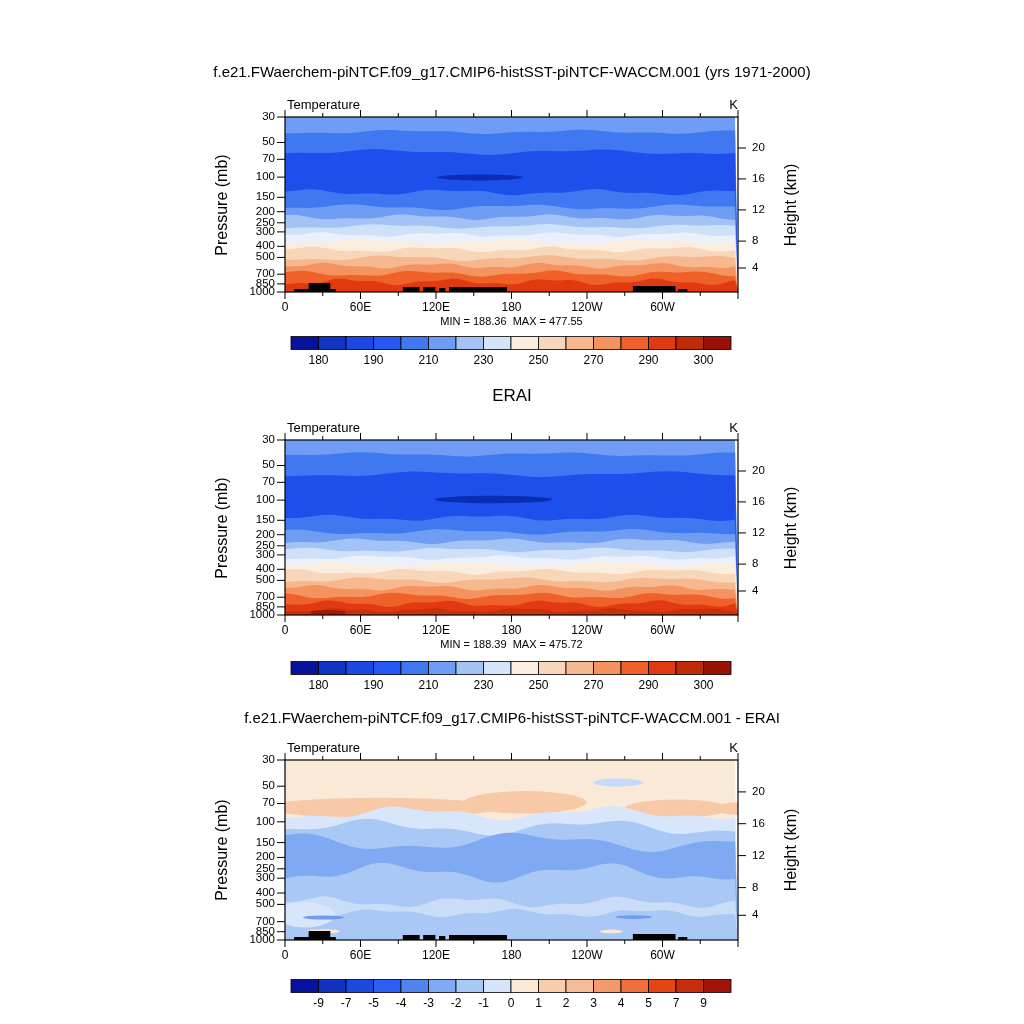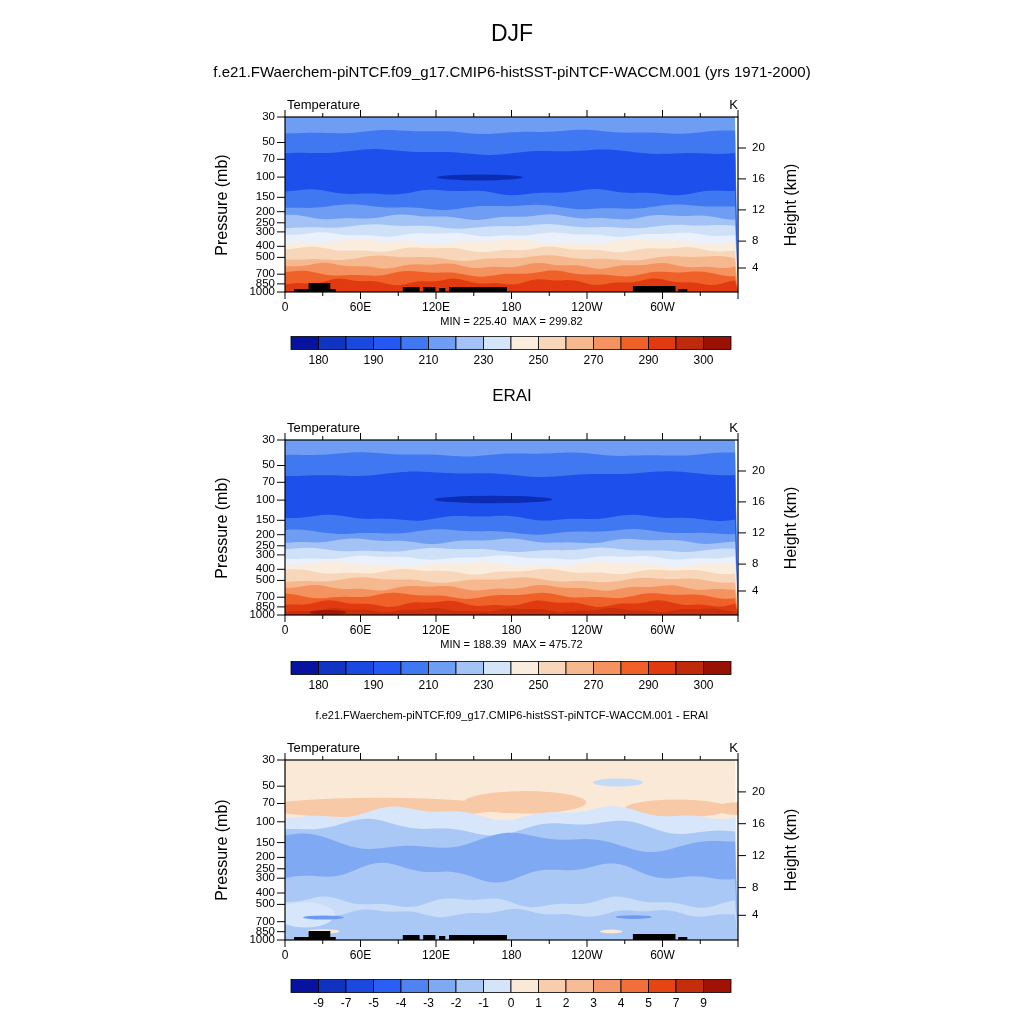--- a/index.html
+++ b/index.html
@@ -9,30 +9,29 @@
   #season-title{left:0;right:0;top:20px;text-align:center;font-size:23px;}
   #case-title{left:0;right:16px;top:63px;text-align:center;font-size:15px;padding-left:16px;}
   .panel-title{position:absolute;white-space:nowrap;}
   .lbl{position:absolute;white-space:nowrap;}
   svg text{font-family:"Liberation Sans",sans-serif;}
 </style>
 </head>
 <body>
 
 <div id="fig">
-  <div class="abs" id="season-title">DJF</div>
   <div class="abs" id="case-title">f.e21.FWaerchem-piNTCF.f09_g17.CMIP6-histSST-piNTCF-WACCM.001 (yrs 1971-2000)</div>
 
   <section class="abs" style="inset:0;">
 
     <div class="lbl" style="left: 287px; top: 97px; font-size: 13px;">Temperature</div>
     <div class="lbl" style="left: 668px; width: 70px; text-align: right; top: 97px; font-size: 13px;">K</div>
     <div class="lbl" style="left: 222px; top: 204.5px; font-size: 16px; transform: translate(-50%, -50%) rotate(-90deg);">Pressure (mb)</div>
     <div class="lbl" style="left: 791px; top: 204.5px; font-size: 16px; transform: translate(-50%, -50%) rotate(-90deg);">Height (km)</div>
-    <div class="lbl" style="left: 285px; width: 453px; top: 315px; text-align: center; font-size: 11px; white-space: pre;">MIN = 225.40  MAX = 299.82</div>
+    <div class="lbl" style="left: 285px; width: 453px; top: 315px; text-align: center; font-size: 11px; white-space: pre;">MIN = 188.36  MAX = 477.55</div>
   <svg width="453" height="175" viewBox="0 0 453 175" style="position: absolute; left: 285px; top: 117px; overflow: visible;">
         <defs>
           <clipPath id="clip0">
             <rect x="0" y="0" width="453" height="175"></rect>
           </clipPath>
         </defs>
         <g clip-path="url(#clip0)">
           <path d="M0 0.0 L6 0.0 L12 0.0 L18 0.0 L24 0.0 L30 0.0 L36 0.0 L42 0.0 L48 0.0 L54 0.0 L60 0.0 L66 0.0 L72 0.0 L78 0.0 L84 0.0 L90 0.0 L96 0.0 L102 0.0 L108 0.0 L114 0.0 L120 0.0 L126 0.0 L132 0.0 L138 0.0 L144 0.0 L150 0.0 L156 0.0 L162 0.0 L168 0.0 L174 0.0 L180 0.0 L186 0.0 L192 0.0 L198 0.0 L204 0.0 L210 0.0 L216 0.0 L222 0.0 L228 0.0 L234 0.0 L240 0.0 L246 0.0 L252 0.0 L258 0.0 L264 0.0 L270 0.0 L276 0.0 L282 0.0 L288 0.0 L294 0.0 L300 0.0 L306 0.0 L312 0.0 L318 0.0 L324 0.0 L330 0.0 L336 0.0 L342 0.0 L348 0.0 L354 0.0 L360 0.0 L366 0.0 L372 0.0 L378 0.0 L384 0.0 L390 0.0 L396 0.0 L402 0.0 L408 0.0 L414 0.0 L420 0.0 L426 0.0 L432 0.0 L438 0.0 L444 0.0 L450 0.0 L453 175 L0 175 Z" fill="#6F9DF4"></path>
           <path d="M0 16.2 L6 16.3 L12 16.2 L18 16.0 L24 15.8 L30 15.7 L36 15.7 L42 15.9 L48 16.1 L54 16.2 L60 16.2 L66 15.9 L72 15.4 L78 14.8 L84 14.1 L90 13.5 L96 13.1 L102 13.0 L108 13.1 L114 13.4 L120 13.7 L126 14.1 L132 14.3 L138 14.3 L144 14.3 L150 14.2 L156 14.2 L162 14.3 L168 14.6 L174 15.2 L180 15.8 L186 16.4 L192 16.8 L198 17.0 L204 16.9 L210 16.6 L216 16.2 L222 15.6 L228 15.2 L234 14.9 L240 14.8 L246 14.8 L252 14.9 L258 14.9 L264 14.7 L270 14.4 L276 13.9 L282 13.4 L288 13.0 L294 12.8 L300 12.8 L306 13.1 L312 13.6 L318 14.2 L324 14.8 L330 15.3 L336 15.6 L342 15.7 L348 15.6 L354 15.5 L360 15.5 L366 15.6 L372 15.8 L378 16.1 L384 16.4 L390 16.7 L396 16.7 L402 16.5 L408 16.0 L414 15.4 L420 14.7 L426 14.1 L432 13.7 L438 13.5 L444 13.5 L450 13.6 L453 175 L0 175 Z" fill="#4078F2"></path>
           <path d="M0 36.2 L6 35.9 L12 35.8 L18 35.8 L24 35.9 L30 36.0 L36 36.0 L42 35.9 L48 35.7 L54 35.2 L60 34.6 L66 33.9 L72 33.2 L78 32.6 L84 32.3 L90 32.1 L96 32.3 L102 32.7 L108 33.2 L114 33.8 L120 34.3 L126 34.7 L132 35.0 L138 35.0 L144 35.0 L150 35.0 L156 34.9 L162 35.0 L168 35.3 L174 35.7 L180 36.3 L186 36.8 L192 37.3 L198 37.7 L204 37.9 L210 37.7 L216 37.4 L222 36.8 L228 36.1 L234 35.4 L240 34.8 L246 34.3 L252 34.1 L258 34.0 L264 34.0 L270 34.2 L276 34.2 L282 34.2 L288 34.0 L294 33.7 L300 33.4 L306 33.0 L312 32.6 L318 32.5 L324 32.6 L330 32.9 L336 33.4 L342 34.2 L348 34.9 L354 35.7 L360 36.3 L366 36.7 L372 36.9 L378 36.8 L384 36.7 L390 36.4 L396 36.2 L402 36.1 L408 36.1 L414 36.3 L420 36.5 L426 36.7 L432 36.9 L438 36.8 L444 36.6 L450 36.1 L453 175 L0 175 Z" fill="#1D4FEC"></path>
@@ -283,21 +282,21 @@
         <text x="138.5" y="28" text-anchor="middle" font-size="12" fill="#000">210</text>
         <text x="193.5" y="28" text-anchor="middle" font-size="12" fill="#000">230</text>
         <text x="248.5" y="28" text-anchor="middle" font-size="12" fill="#000">250</text>
         <text x="303.5" y="28" text-anchor="middle" font-size="12" fill="#000">270</text>
         <text x="358.5" y="28" text-anchor="middle" font-size="12" fill="#000">290</text>
         <text x="413.5" y="28" text-anchor="middle" font-size="12" fill="#000">300</text>
       </svg>
     </section>
 
   <section class="abs" style="inset:0;">
-    <div class="panel-title" style="left: 0px; right: 0px; top: 709px; text-align: center; font-size: 11px;">f.e21.FWaerchem-piNTCF.f09_g17.CMIP6-histSST-piNTCF-WACCM.001 - ERAI</div>
+    <div class="panel-title" style="left: 0px; right: 0px; top: 709px; text-align: center; font-size: 15px;">f.e21.FWaerchem-piNTCF.f09_g17.CMIP6-histSST-piNTCF-WACCM.001 - ERAI</div>
     <div class="lbl" style="left: 287px; top: 740px; font-size: 13px;">Temperature</div>
     <div class="lbl" style="left: 668px; width: 70px; text-align: right; top: 740px; font-size: 13px;">K</div>
     <div class="lbl" style="left: 222px; top: 850px; font-size: 16px; transform: translate(-50%, -50%) rotate(-90deg);">Pressure (mb)</div>
     <div class="lbl" style="left: 791px; top: 850px; font-size: 16px; transform: translate(-50%, -50%) rotate(-90deg);">Height (km)</div>
   <svg width="453" height="180" viewBox="0 0 453 180" style="position: absolute; left: 285px; top: 760px; overflow: visible;">
         <defs>
           <clipPath id="clip2">
             <rect x="0" y="0" width="453" height="180"></rect>
           </clipPath>
         </defs>

